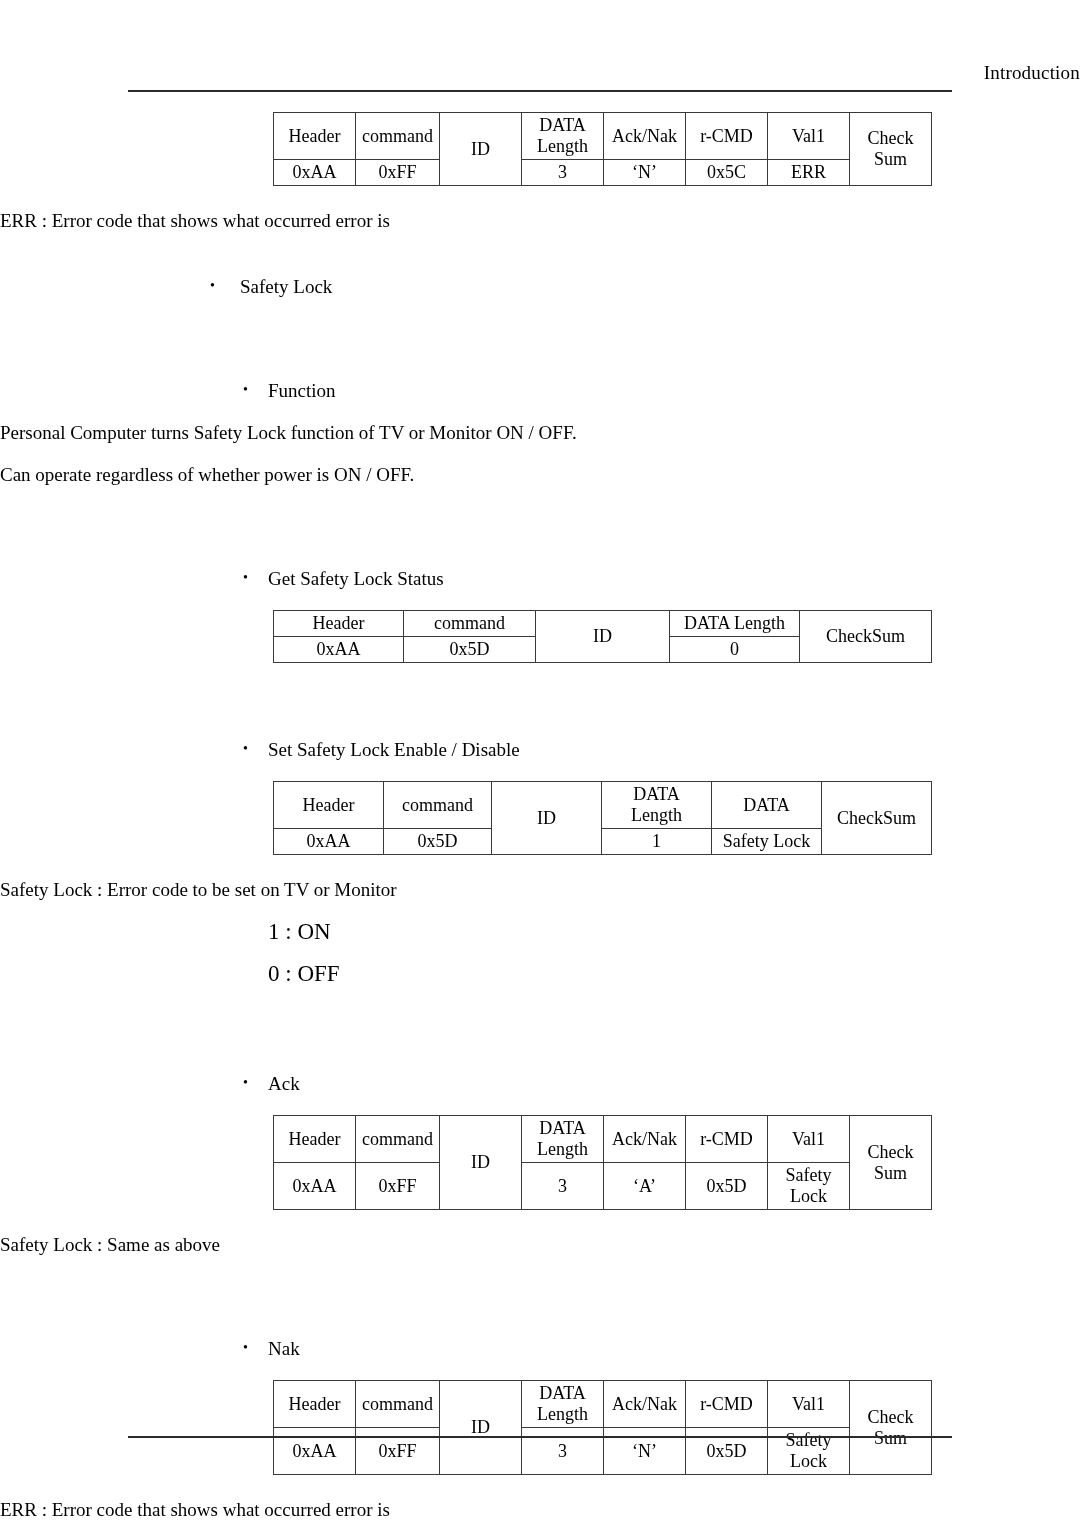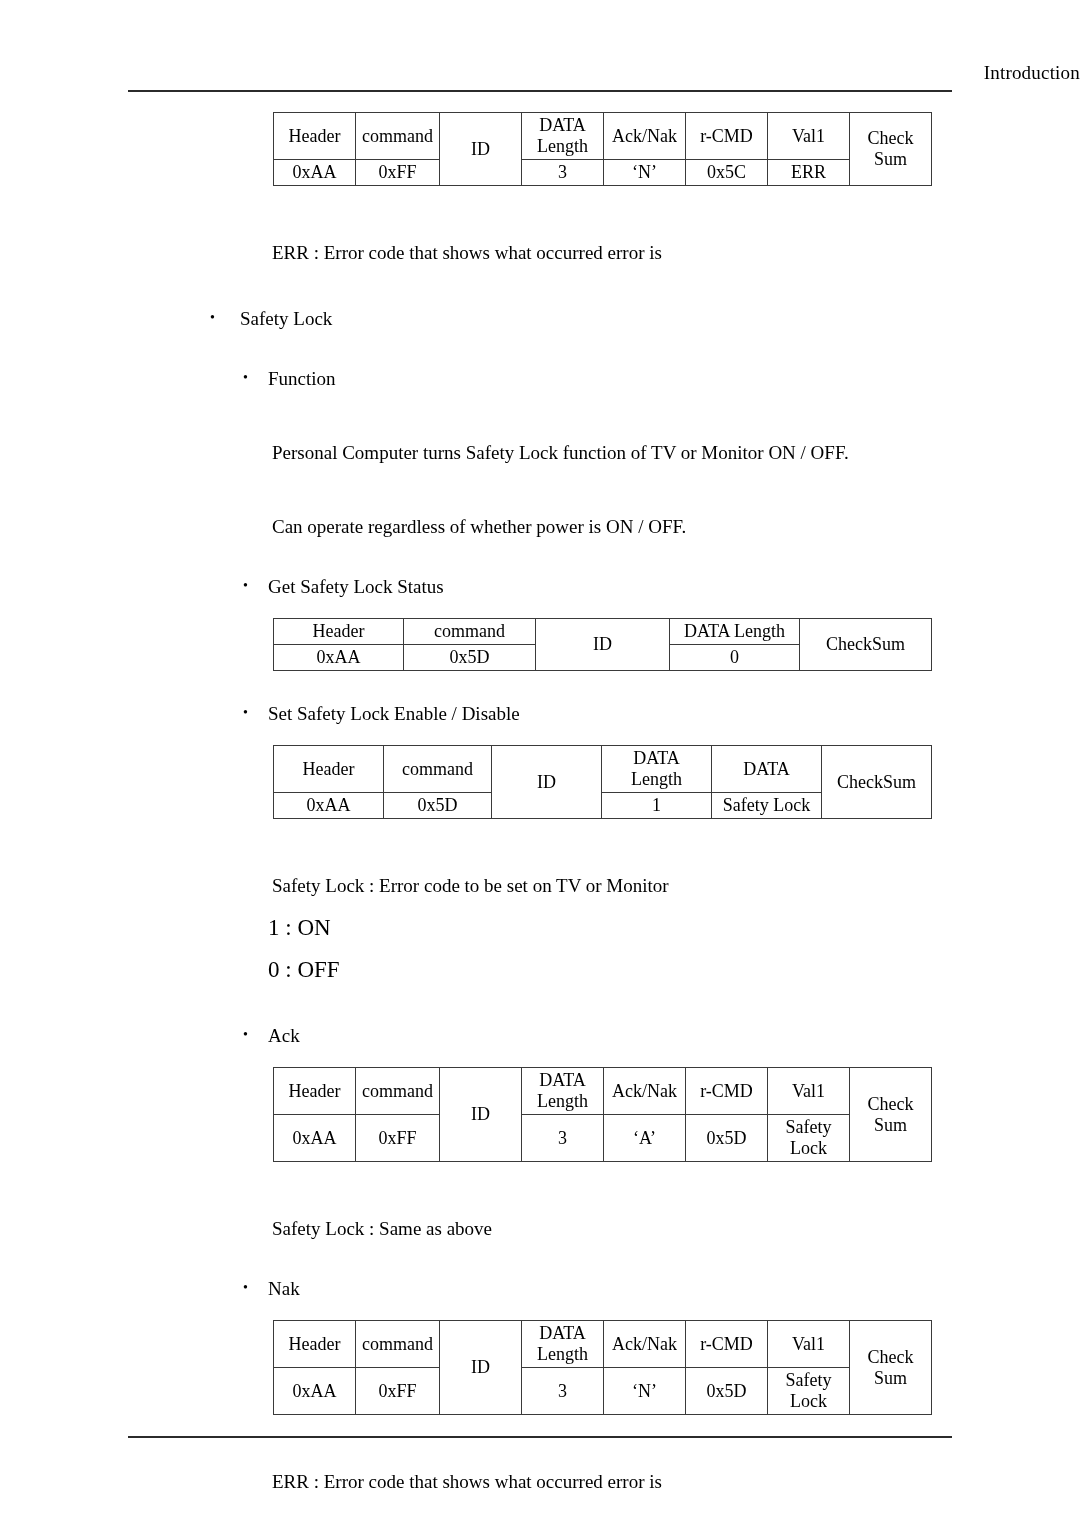--- a/index.html
+++ b/index.html
@@ -60,41 +60,40 @@
   .bullet-l1, .bullet-l2 {
     position: relative;
     font-size: 19px;
     line-height: 22px;
   }
   .bullet-l1 {
     padding-left: 240px;
   }
   .bullet-l2 {
     padding-left: 268px;
+    margin-top: 44px;
   }
   .bullet-l1::before {
     content: "\2022";
     position: absolute;
     left: 210px;
     top: -1px;
     font-size: 14px;
   }
   .bullet-l2::before {
     content: "\2022";
     position: absolute;
     left: 243px;
     top: -1px;
     font-size: 14px;
   }
 
   .para {
-    padding-left: 272px;
     font-size: 19px;
     line-height: 22px;
-    margin-top: 32px;
   }
   .para-tight {
     padding-left: 268px;
     font-size: 23px;
     line-height: 22px;
   }
   .sp-20 { height: 20px; }
   .sp-24 { height: 24px; }
   .sp-32 { height: 32px; }
   .sp-38 { height: 38px; }

